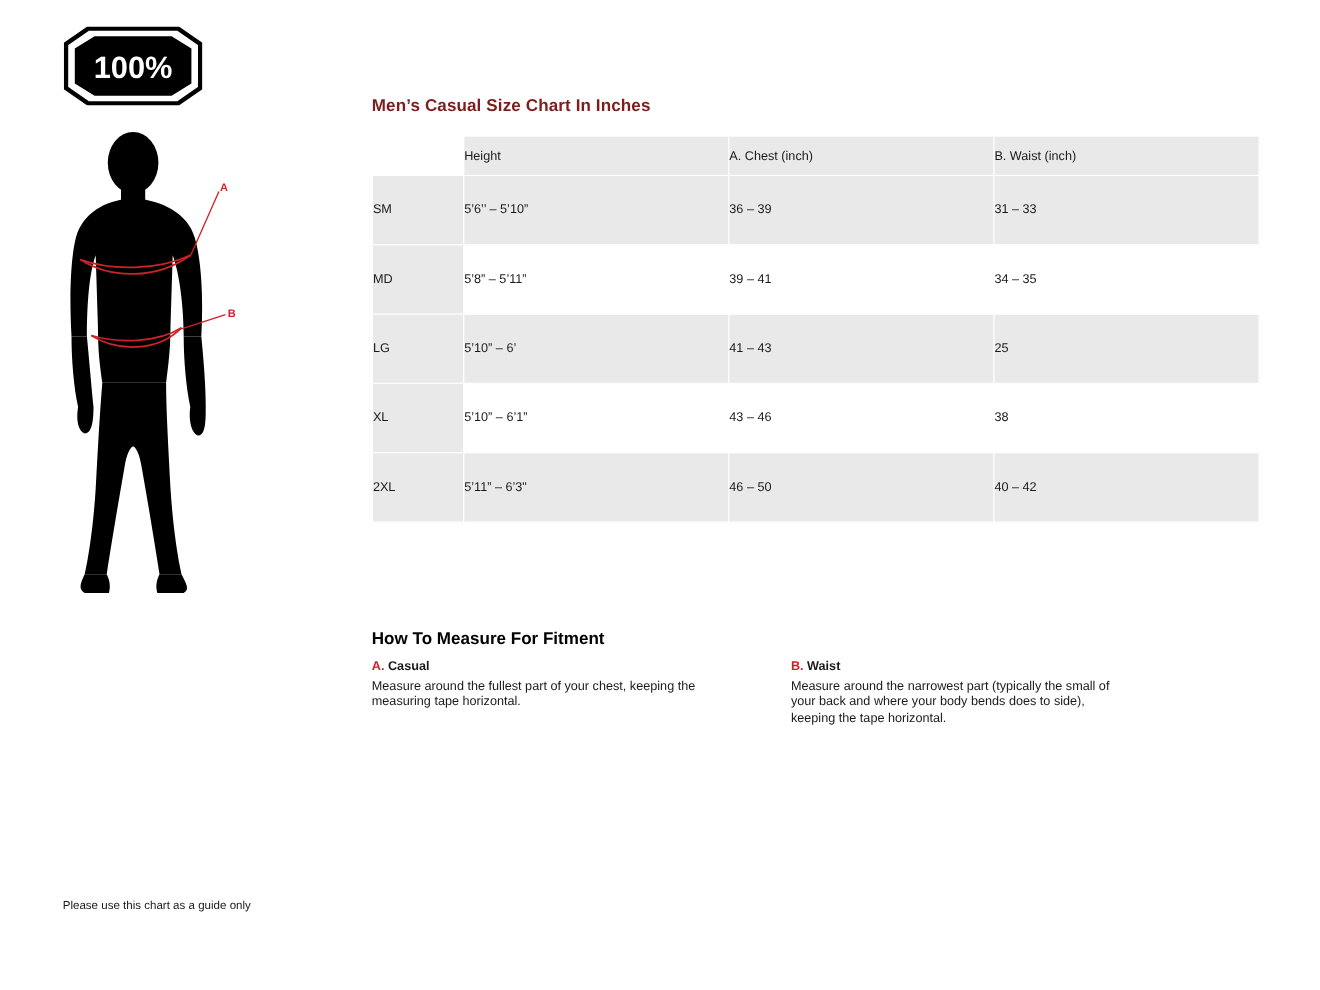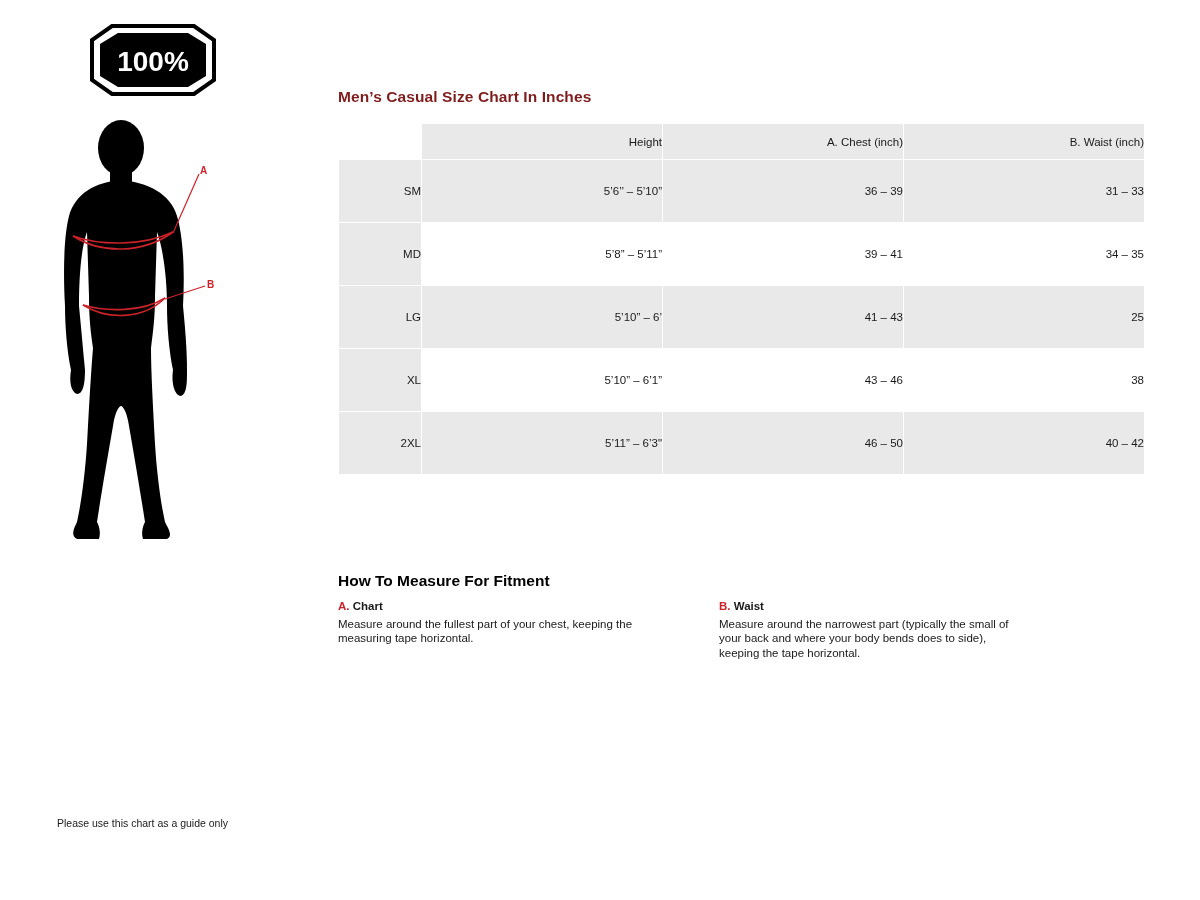--- a/index.html
+++ b/index.html
@@ -16,21 +16,20 @@
     overflow: hidden;
   }
 
   
   .logo-wrap {
     position: absolute;
     left: 58px;
     top: 24px;
     width: 110px;
     height: 72px;
-    margin-left: 32px;
   }
   .logo-wrap svg { display: block; }
 
   
   .figure-wrap {
     position: absolute;
     left: 55px;
     top: 120px;
     width: 240px;
     height: 440px;
@@ -58,21 +57,21 @@
     table-layout: fixed;
   }
   .size-table col.c-size   { width: 83px; }
   .size-table col.c-height { width: 241px; }
   .size-table col.c-chest  { width: 241px; }
   .size-table col.c-waist  { width: 241px; }
 
   .size-table th,
   .size-table td {
     border: 1px solid #ffffff;
-    text-align: right;
+    text-align: left;
     font-size: 11.5px;
     color: #1a1a1a;
     font-weight: normal;
     padding: 0;
   }
   .size-table thead th {
     height: 35px;
     background: #e9e9e9;
     font-size: 11.5px;
     color: #1a1a1a;
@@ -240,21 +239,21 @@
       <td class="val-cell">40 – 42</td>
     </tr>
   </tbody>
 </table>
 
 <div class="howto-title">How To Measure For Fitment</div>
 
 <div class="measure-col col-a">
   <div class="measure-head">
     <span class="measure-letter">A.</span>
-    <span>Chart</span>
+    <span>Casual</span>
   </div>
   <div class="measure-body">Measure around the fullest part of your chest, keeping the measuring tape horizontal.</div>
 </div>
 
 <div class="measure-col col-b">
   <div class="measure-head">
     <span class="measure-letter">B.</span>
     <span>Waist</span>
   </div>
   <div class="measure-body">Measure around the narrowest part (typically the small of your back and where your body bends does to side), keeping the tape horizontal.</div>

